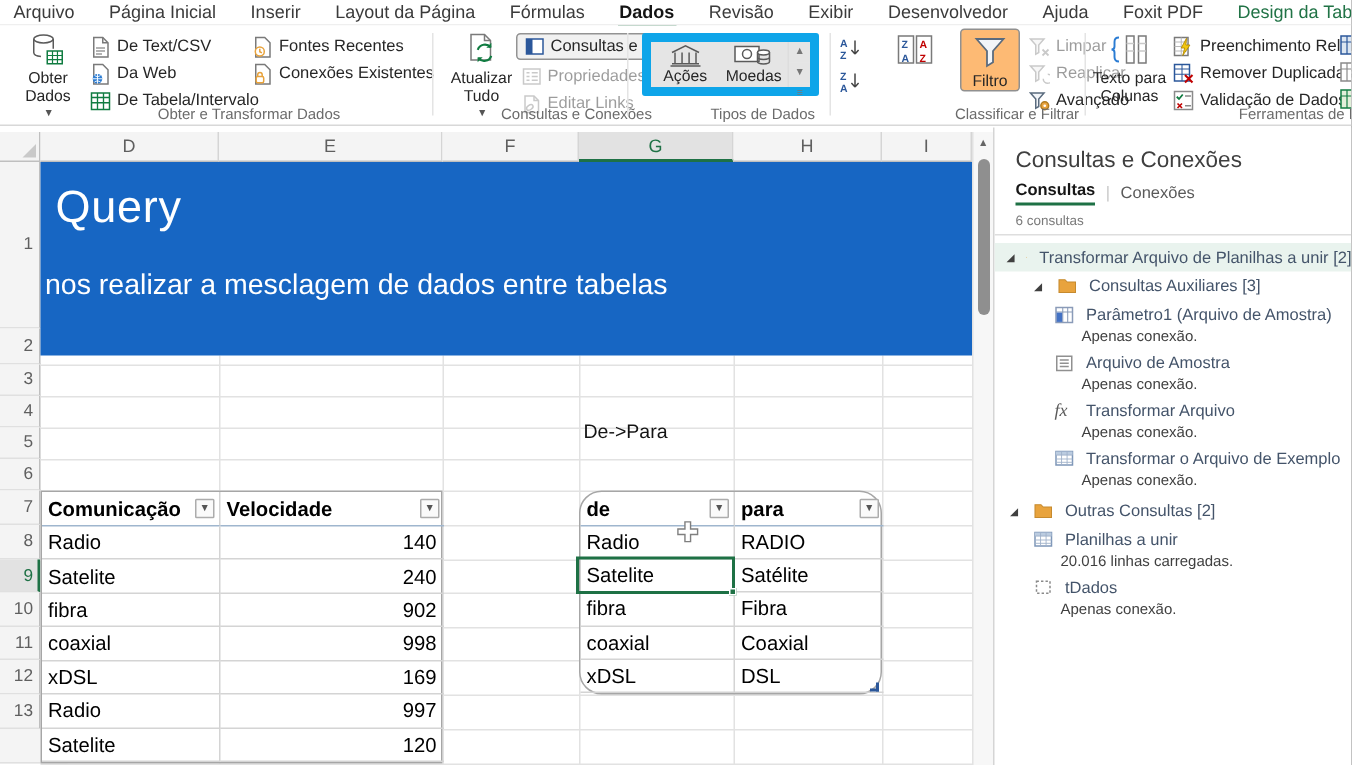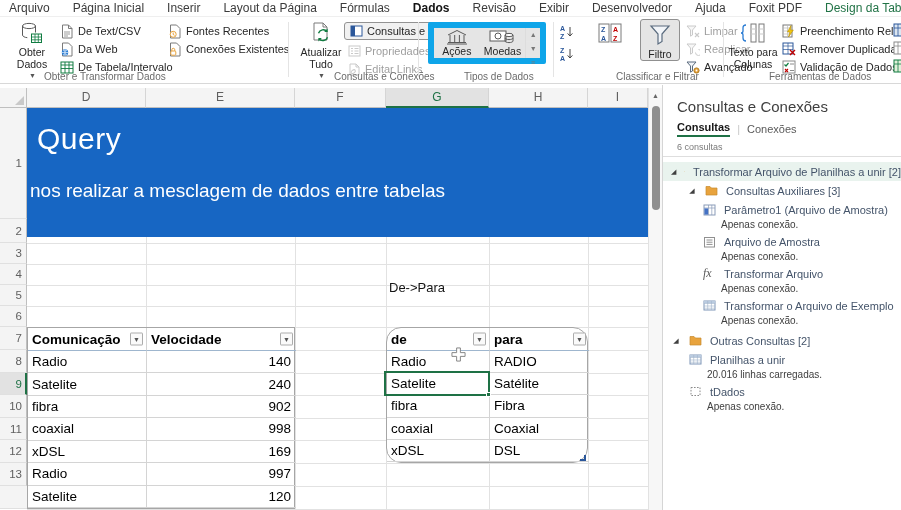--- a/index.html
+++ b/index.html
@@ -12,30 +12,30 @@
           display:flex;align-items:flex-start;padding:1px 0 0 8px;gap:21px;
           border-bottom:1px solid #EFEFEF;font-size:12px;color:#3b3b3b;white-space:nowrap;}
   .tab{padding:0 1px 2px 1px;cursor:default;}
   .tab.active{color:#141414;font-weight:bold;border-bottom:2.5px solid #1E7145;}
   .tab.ctx{color:#217346;}
 
   
   .ribbon{position:absolute;left:0;top:17px;width:901px;height:67px;background:#fff;
           border-bottom:1px solid #D8D8D8;overflow:hidden;}
   .gdiv{position:absolute;top:5px;height:55px;width:1px;background:#E4E4E4;}
-  .glabel{position:absolute;bottom:1px;font-size:10px;color:#6B6B6B;white-space:nowrap;padding-left:44px;}
+  .glabel{position:absolute;bottom:1px;text-align:center;font-size:10px;color:#6B6B6B;white-space:nowrap;padding-left:44px;}
   .bigbtn{position:absolute;top:3px;display:flex;flex-direction:column;align-items:center;
           font-size:10.5px;line-height:12px;text-align:center;color:#262626;}
   .bigbtn .bicon{height:26px;display:flex;align-items:center;}
   .srow{position:absolute;display:flex;align-items:center;gap:4px;font-size:11px;
         color:#262626;height:18px;white-space:nowrap;}
   .caret{font-size:7px;color:#555;margin-left:1px;}
   .onbtn{border:1px solid #939393;border-radius:3px;background:#F1F1F1;padding:0 5px;}
   .dis{opacity:.45;}
-  .bigactive{border:1px solid #909090;border-radius:3px;background:#e5e5e5;padding:2px 4px 0 4px;top:2px;}
+  .bigactive{border:1px solid #909090;border-radius:3px;background:#fdba74;padding:2px 4px 0 4px;top:2px;}
   .gallery{position:absolute;left:428px;top:5px;width:118px;height:42px;border:6px solid #0ea5e9;
            border-radius:2px;background:#e5e5e5;display:flex;}
   .gitem{width:50px;display:flex;flex-direction:column;align-items:center;justify-content:center;
          font-size:10.5px;color:#262626;}
   .gscroll{width:16px;margin-left:auto;border-left:1px solid #DDD;display:flex;flex-direction:column;}
   .gsb{flex:1;font-size:7px;line-height:13px;text-align:center;color:#777;border-bottom:1px solid #E6E6E6;}
   .gsb:last-child{border-bottom:none;}
   .edgeic{position:absolute;width:16px;height:14px;}
 
   

